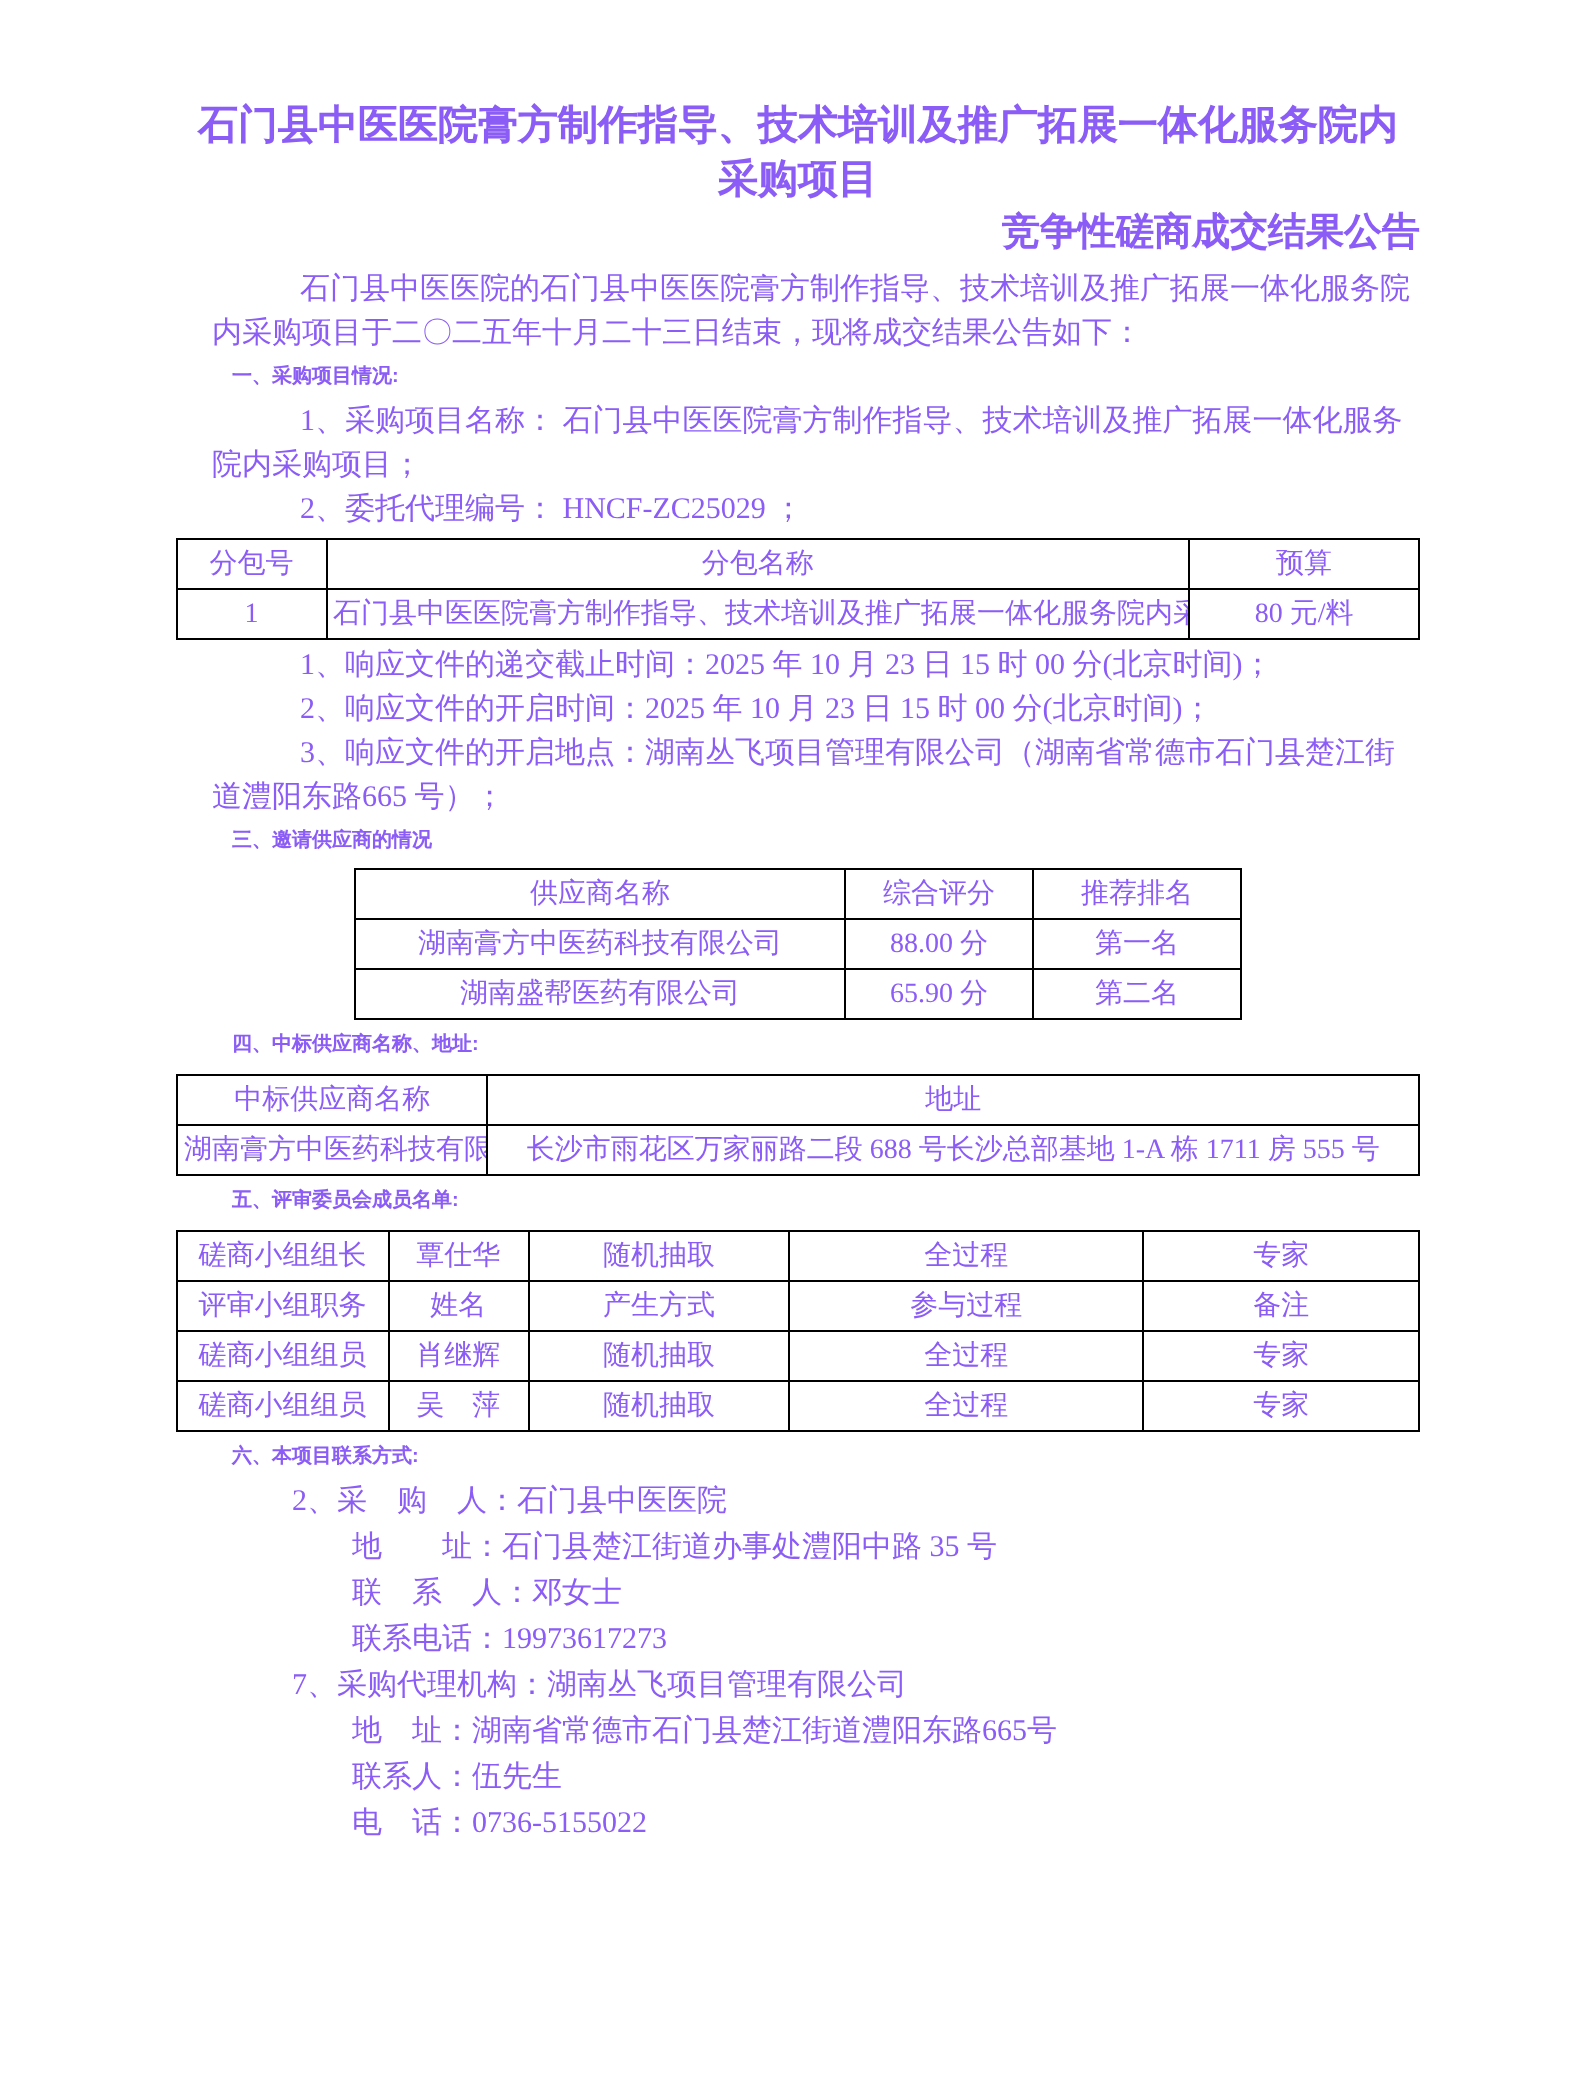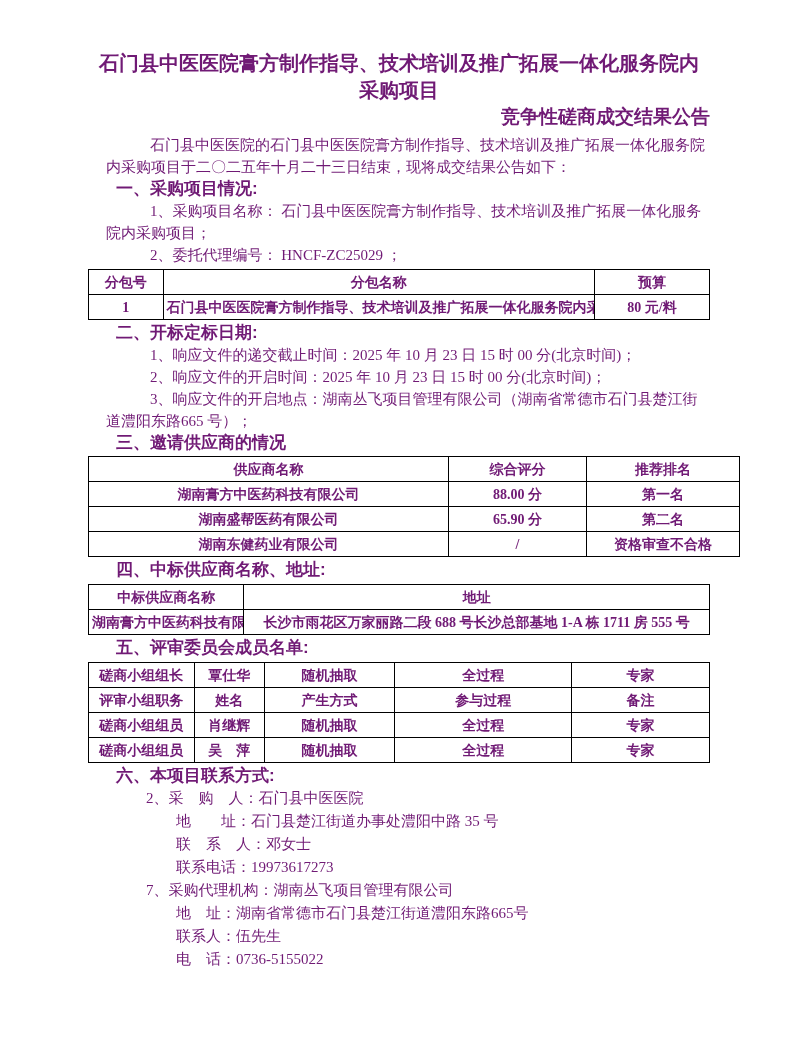--- a/index.html
+++ b/index.html
@@ -1,21 +1,21 @@
 <!DOCTYPE html>
 <html><head>
 <meta charset="utf-8">
 <style>
   html, body { margin: 0; padding: 0; background: #ffffff; }
   .page {
     position: relative;
     width: 793px;
     height: 1048px;
     background: #ffffff;
-    color: #701a75;
+    color: #8b5cf6;
     box-sizing: border-box;
     padding: 50px 83px 0 88px;
     font-family: "Liberation Serif", "DejaVu Serif", serif;
     font-size: 15px;
     line-height: 22px;
     overflow: hidden;
   }
   .doc-title {
     width: 614px;
     margin: 0 auto;
@@ -35,42 +35,42 @@
   }
   p { margin: 0; }
   .para {
     margin-left: 18px;
     text-indent: 44px;
   }
   .sec-heading {
     margin-left: 28px;
     font-family: "Liberation Sans", "DejaVu Sans", sans-serif;
     font-weight: bold;
-    font-size: 17px;
+    font-size: 10px;
     line-height: 22px;
   }
   table {
     border-collapse: collapse;
     table-layout: fixed;
     font-size: 14px;
     line-height: 17px;
   }
   td, th {
     border: 1px solid #000000;
     text-align: center;
     vertical-align: middle;
-    font-weight: bold;
+    font-weight: normal;
     padding: 2px 3px;
     height: 20px;
     overflow: hidden;
     white-space: nowrap;
     margin-top: 10px;
   }
   .tbl-full { width: 100%; margin: 3px 0 2px 0; }
-  .tbl-suppliers { width: 652px; margin: 2px auto 2px auto; }
+  .tbl-suppliers { width: 444px; margin: 2px auto 2px auto; }
   .contact-num { margin-left: 58px; line-height: 23px; }
   .contact-sub { margin-left: 88px; line-height: 23px; }
 </style>
 </head>
 <body>
 
 <div class="page">
 
   <div class="doc-title">石门县中医医院膏方制作指导、技术培训及推广拓展一体化服务院内采购项目</div>
   <div class="doc-subtitle">竞争性磋商成交结果公告</div>
@@ -94,21 +94,20 @@
       <th>预算</th>
     </tr>
     <tr>
       <td>1</td>
       <td>石门县中医医院膏方制作指导、技术培训及推广拓展一体化服务院内采购项目</td>
       <td>80 元/料</td>
     </tr>
   </tbody>
     </table>
 
-  <p class="sec-heading">二、开标定标日期:</p>
   <p class="para">1、响应文件的递交截止时间：2025 年 10 月 23 日 15 时 00 分(北京时间)；</p>
   <p class="para">2、响应文件的开启时间：2025 年 10 月 23 日 15 时 00 分(北京时间)；</p>
   <p class="para">3、响应文件的开启地点：湖南丛飞项目管理有限公司（湖南省常德市石门县楚江街道澧阳东路665 号）；</p>
 
   <p class="sec-heading">三、邀请供应商的情况</p>
 
   <table class="tbl-suppliers">
     <colgroup>
         <col style="width:55.3%">
         <col style="width:21.2%">
@@ -122,25 +121,20 @@
     </tr>
     <tr>
       <td>湖南膏方中医药科技有限公司</td>
       <td>88.00 分</td>
       <td>第一名</td>
     </tr>
     <tr>
       <td>湖南盛帮医药有限公司</td>
       <td>65.90 分</td>
       <td>第二名</td>
-    </tr>
-    <tr>
-      <td>湖南东健药业有限公司</td>
-      <td>/</td>
-      <td>资格审查不合格</td>
     </tr>
   </tbody>
     </table>
 
   <p class="sec-heading">四、中标供应商名称、地址:</p>
 
   <table class="tbl-full">
     <colgroup>
         <col style="width:25%">
         <col style="width:75%">

